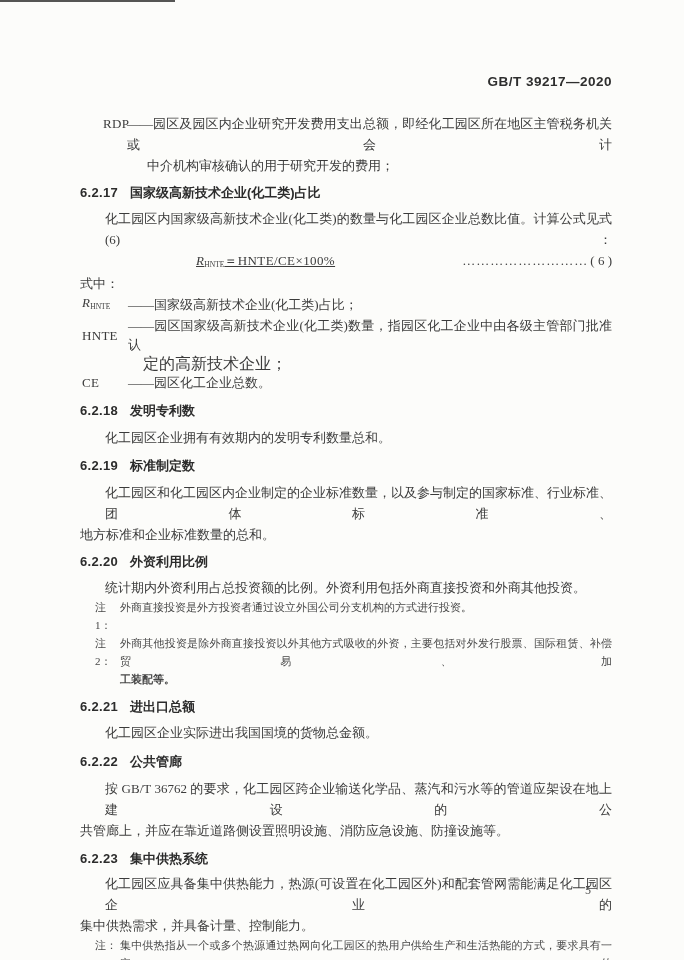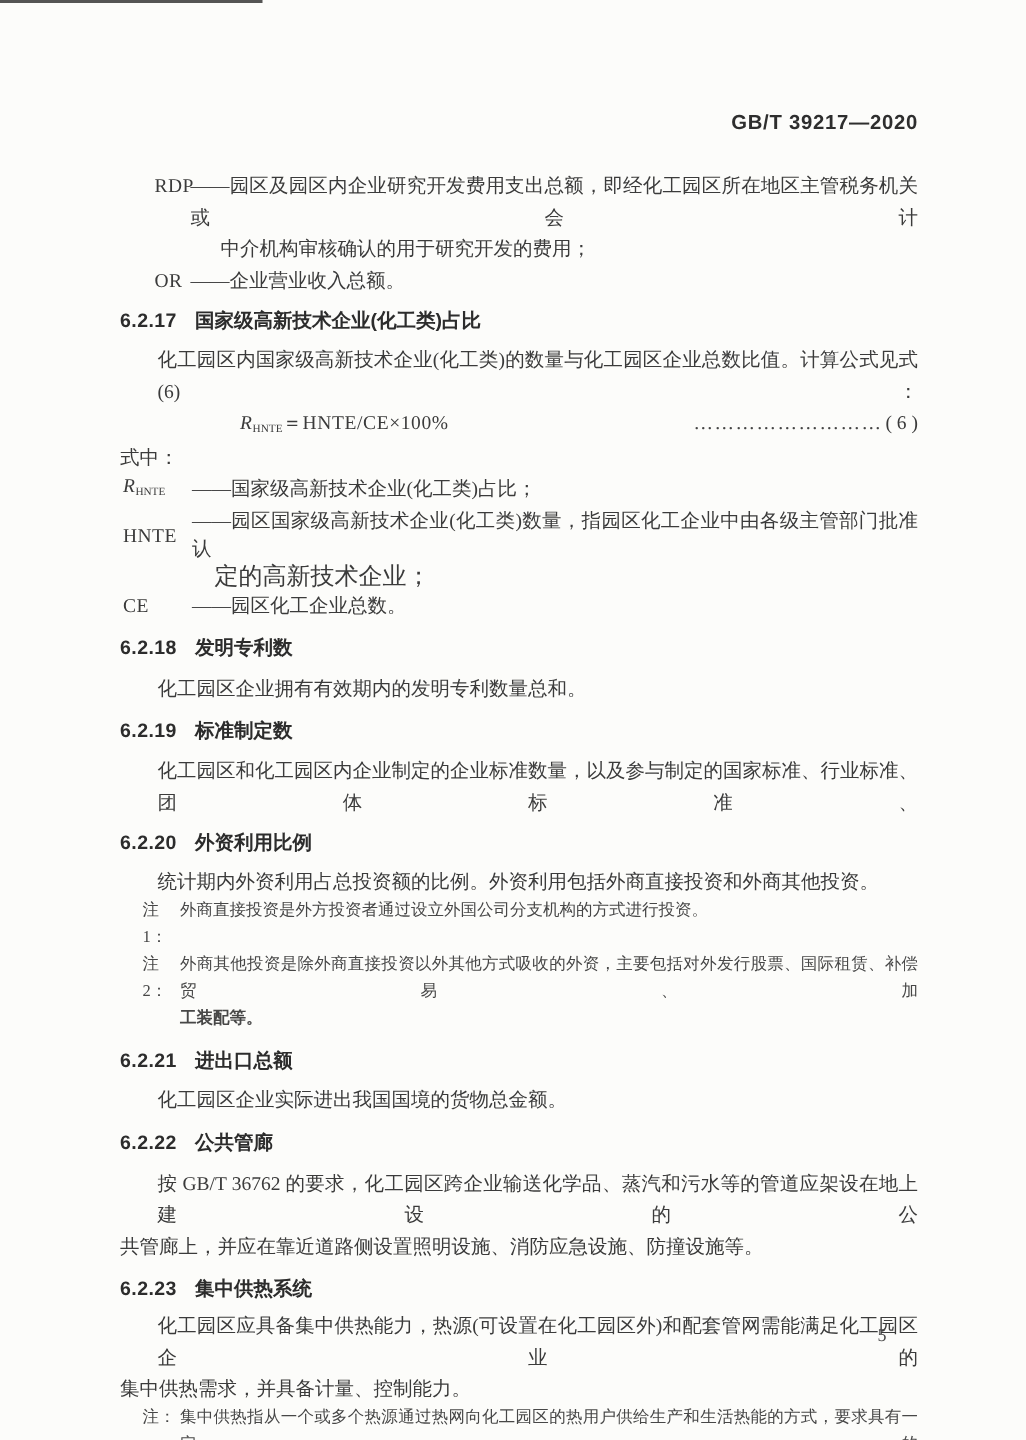--- a/index.html
+++ b/index.html
@@ -37,21 +37,21 @@
   .defrow .dtext { flex:1; }
   .top-list .defrow { padding-left:23px; }
   .top-list .term { width:24px; }
   .top-list .defcont { padding-left:67px; }
   .s17-list .defrow { padding-left:2px; line-height:19px;align-items:center; }
   .s17-list .term { width:46px; }
   .s17-list .defcont { padding-left:63px; line-height:19px; }
   .ivar { font-style:italic; }
   sub.svar { font-size:7.5px; vertical-align:-2px; letter-spacing:0; }
   .formula { display:flex; align-items:baseline; font-size:13px; line-height:19px; margin-top:1px; }
-  .formula .f-lhs { margin-left:80px; letter-spacing:.4px; }
+  .formula .f-lhs { margin-left:116px; letter-spacing:.4px;text-decoration:underline; }
   .formula .f-spacer { flex:1; }
   .formula .f-dots { letter-spacing:1px; white-space:nowrap; color:#444; }
   .formula .f-no { margin-left:2px; white-space:nowrap; }
   .where { font-size:13px; line-height:19px; }
   .note { display:flex; font-size:11px; line-height:18px; color:#474747; }
   .note .nlabel { flex:none; width:25px; margin-left:15px; }
   .note .ntext { flex:1; }
   .note-cont { font-size:11px; line-height:18px; color:#474747; padding-left:40px;font-weight:bold; }
   .page-num {
     position:absolute; left:585px; top:883px;
@@ -66,24 +66,20 @@
 <div class="content">
 
   <div class="doc-header">GB/T 39217—2020</div>
 
   <div class="top-list">
     <div class="defrow">
       <span class="term">RDP</span>
       <span class="dtext jl">——园区及园区内企业研究开发费用支出总额，即经化工园区所在地区主管税务机关或会计</span>
     </div>
     <div class="line defcont">中介机构审核确认的用于研究开发的费用；</div>
-    <div class="defrow">
-      <span class="term">OR</span>
-      <span class="dtext">——企业营业收入总额。</span>
-    </div>
   </div>
 
   <div class="heading h-mt6">
     <span class="hnum">6.2.17</span><span>国家级高新技术企业(化工类)占比</span>
   </div>
   <div class="line para-first jl p-mt5">化工园区内国家级高新技术企业(化工类)的数量与化工园区企业总数比值。计算公式见式(6)：</div>
   <div class="formula">
     <span class="f-lhs"><i class="ivar">R</i><sub class="svar">HNTE</sub><span>＝HNTE/CE×100%</span></span>
     <span class="f-spacer"></span>
     <span class="f-dots">………………………</span>
@@ -108,20 +104,21 @@
 
   <div class="heading h-mt8">
     <span class="hnum">6.2.18</span><span>发明专利数</span>
   </div>
   <div class="line para-first p-mt6">化工园区企业拥有有效期内的发明专利数量总和。</div>
 
   <div class="heading h-mt7">
     <span class="hnum">6.2.19</span><span>标准制定数</span>
   </div>
   <div class="line para-first jl p-mt6">化工园区和化工园区内企业制定的企业标准数量，以及参与制定的国家标准、行业标准、团体标准、</div>
+  <div class="line">地方标准和企业标准数量的总和。</div>
 
   <div class="heading h-mt6">
     <span class="hnum">6.2.20</span><span>外资利用比例</span>
   </div>
   <div class="line para-first p-mt5">统计期内外资利用占总投资额的比例。外资利用包括外商直接投资和外商其他投资。</div>
   <div class="note">
     <span class="nlabel">注 1：</span>
     <span class="ntext">外商直接投资是外方投资者通过设立外国公司分支机构的方式进行投资。</span>
   </div>
   <div class="note">

